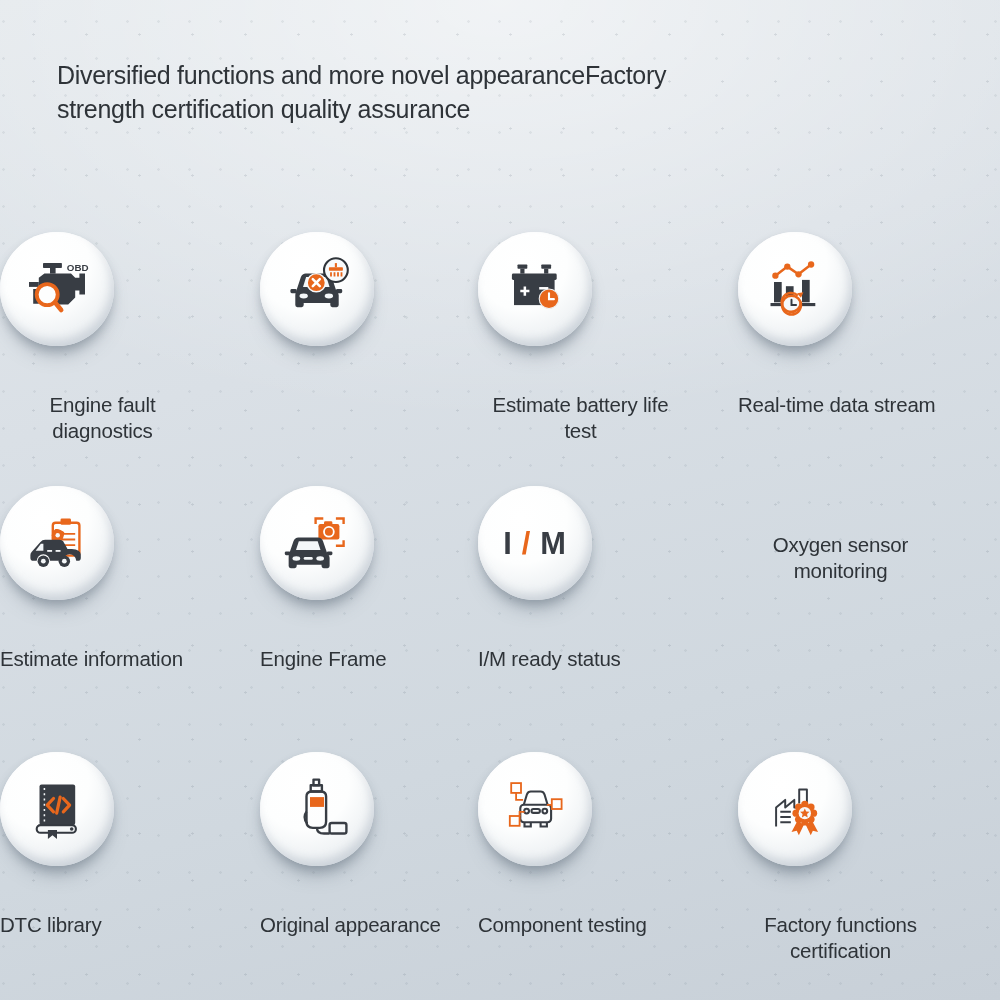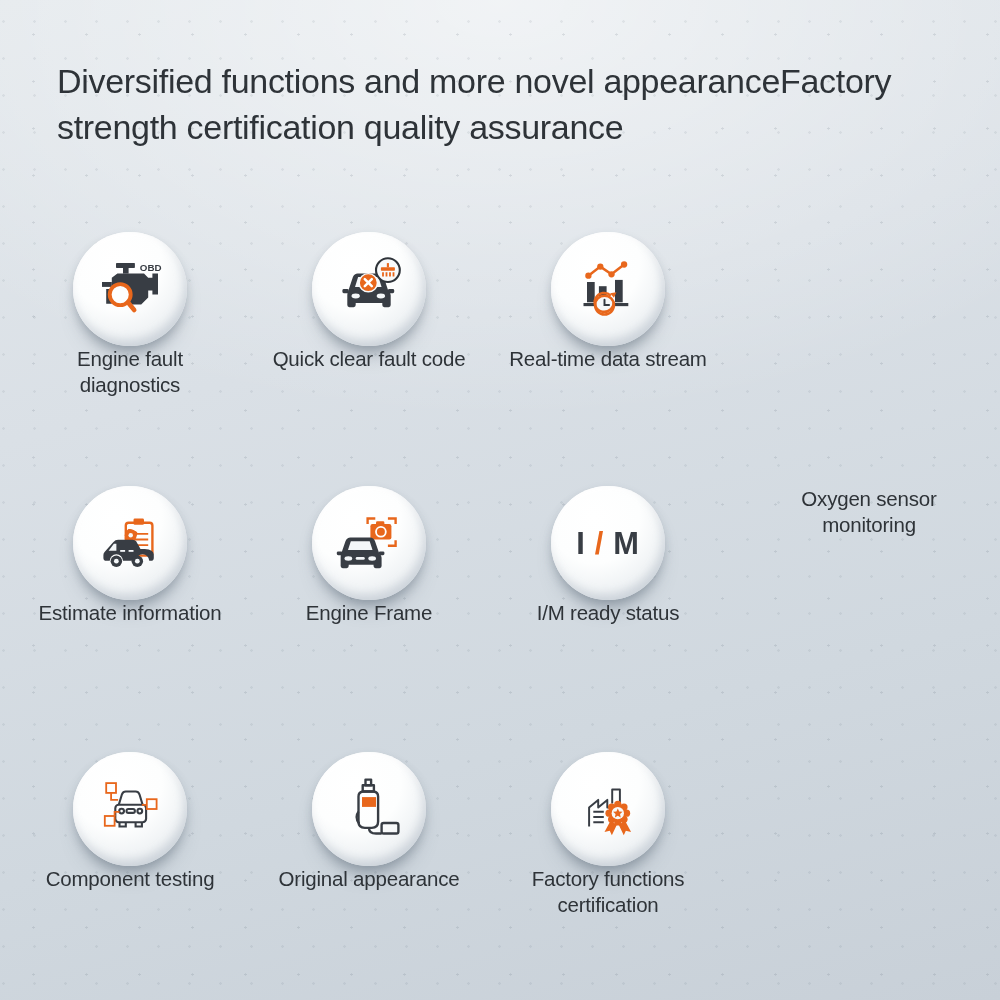--- a/index.html
+++ b/index.html
@@ -10,40 +10,40 @@
     background-image:
       radial-gradient(rgba(85,100,115,0.16) 1px, transparent 1.4px),
       radial-gradient(rgba(85,100,115,0.10) 1px, transparent 1.4px),
       radial-gradient(1200px 700px at 50% 0%, rgba(255,255,255,0.55), rgba(255,255,255,0) 60%),
       linear-gradient(165deg,#e3e8ec 0%,#dae0e6 35%,#d0d8df 70%,#c8d0d8 100%);
     background-size:53px 47px, 31px 37px, 100% 100%, 100% 100%;
     background-position:7px 11px, 19px 3px, 0 0, 0 0;
   }
   .title{
     position:absolute;left:57px;top:58px;width:890px;
-    font-size:34px;line-height:1.36;color:#2e3338;
+    font-size:25px;line-height:1.36;color:#2e3338;
     letter-spacing:-0.3px;font-weight:500;
   }
   .row{position:absolute;left:0;width:1000px;display:grid;grid-template-columns:260px 218px 260px 262px;}
   .row.r1{top:232px;}
   .row.r2{top:486px;}
   .row.r3{top:752px;}
-  .cell{display:flex;flex-direction:column;align-items:center;}
+  .cell{display:flex;flex-direction:column;align-items:flex-start;}
   .circle{
     width:114px;height:114px;border-radius:50%;flex:0 0 auto;
     background:radial-gradient(circle at 38% 28%, #ffffff 0%, #fdfefe 42%, #f0f3f5 66%, #e2e7eb 86%, #d8dee3 100%);
     box-shadow:
       0 14px 18px -7px rgba(92,106,120,0.50),
       0 4px 8px rgba(92,106,120,0.22),
       inset -3px -6px 9px rgba(168,178,190,0.40),
       inset 2px 4px 5px rgba(255,255,255,0.95);
     display:flex;align-items:center;justify-content:center;
   }
   .label{
-    font-size:20.5px;color:#2e3338;text-align:center;
+    margin-top:46px;font-size:20.5px;color:#2e3338;text-align:center;
     max-width:205px;line-height:1.25;letter-spacing:-0.2px;
   }
   svg{display:block;}
   .dk{fill:#383d44;}
   .or{fill:#e8671c;}
   .lt{fill:#f4f7f9;}
   .sdk{stroke:#383d44;fill:none;}
   .sor{stroke:#e8671c;fill:none;}
   .imtext{font-family:"Liberation Sans",sans-serif;font-weight:bold;font-size:44px;letter-spacing:1px;}
   .o2text{font-family:"Liberation Sans",sans-serif;font-weight:bold;}
@@ -84,23 +84,39 @@
         <ellipse class="lt" cx="41" cy="70" rx="6" ry="3.5"></ellipse>
         <ellipse class="lt" cx="77" cy="70" rx="6" ry="3.5"></ellipse>
         <circle cx="59" cy="51" r="13" fill="#e8671c" stroke="#f8fafb" stroke-width="2"></circle>
         <path d="M54 46 l10 10 M64 46 l-10 10" stroke="#ffffff" stroke-width="3.6" stroke-linecap="round"></path>
         <circle cx="87" cy="33" r="17" fill="#f8fafb" stroke="#2f343a" stroke-width="3"></circle>
         <line x1="87" y1="23" x2="87" y2="29" stroke="#e8671c" stroke-width="3"></line>
         <rect class="or" x="77" y="29" width="20" height="5" rx="1"></rect>
         <path class="sor" stroke-width="2.6" d="M80 36 v6 M85 36 v6 M90 36 v6 M95 36 v6"></path>
       </svg>
     </div>
-    <div class="label">Quick clear fault code</div>
-  </div>
-
+  </div>
+
+  <div class="cell">
+    <div class="circle">
+      <svg width="84" height="84" viewBox="0 0 120 120">
+        <rect class="dk" x="35" y="25" width="14" height="6" rx="1"></rect>
+        <rect class="dk" x="39" y="31" width="6" height="7"></rect>
+        <rect class="dk" x="69" y="25" width="14" height="6" rx="1"></rect>
+        <rect class="dk" x="73" y="31" width="6" height="7"></rect>
+        <rect class="dk" x="27" y="38" width="64" height="9" rx="2"></rect>
+        <rect class="dk" x="30" y="47" width="58" height="36"></rect>
+        <path d="M39 63 h13 M45.5 56.5 v13" stroke="#ffffff" stroke-width="3.6"></path>
+        <path d="M66 59 h13" stroke="#ffffff" stroke-width="3.6"></path>
+        <circle cx="80" cy="74" r="14" fill="#e8671c" stroke="#eef1f3" stroke-width="1.5"></circle>
+        <path d="M80 66 v8.5 h7" stroke="#ffffff" stroke-width="3" fill="none" stroke-linecap="round"></path>
+      </svg>
+    </div>
+    <div class="label">Estimate battery life test</div>
+  </div>
 
   <div class="cell">
     <div class="circle">
       <svg width="84" height="84" viewBox="0 0 120 120">
         <rect class="dk" x="30" y="50" width="11" height="29"></rect>
         <rect class="dk" x="47" y="56" width="11" height="23"></rect>
         <rect class="dk" x="70" y="47" width="11" height="32"></rect>
         <rect class="dk" x="25" y="80" width="64" height="4.5"></rect>
         <path class="sor" stroke-width="3.6" d="M32 41 L49 28 L65 39 L83 25"></path>
         <circle class="or" cx="32" cy="41" r="4.5"></circle>
@@ -175,20 +191,54 @@
   </div>
 
   <div class="cell">
     <div class="label">Oxygen sensor monitoring</div>
   </div>
 
 </div>
 
 <div class="row r3">
 
+  <div class="cell">
+    <div class="circle">
+      <svg width="84" height="84" viewBox="0 0 120 120">
+        <rect class="dk" x="35" y="25" width="51" height="58" rx="3"></rect>
+        <line x1="42" y1="30" x2="42" y2="78" stroke="#f4f7f9" stroke-width="2.2" stroke-dasharray="3 4.5"></line>
+        <g class="sor" stroke-width="4.6" stroke-linecap="round" stroke-linejoin="round">
+          <path d="M55 45 l-9 9.5 9 9.5"></path>
+          <path d="M69 45 l9 9.5 -9 9.5"></path>
+          <line x1="64.5" y1="43" x2="59.5" y2="66"></line>
+        </g>
+        <rect x="31" y="83" width="56" height="11" rx="5.5" fill="#f6f8f9" stroke="#343940" stroke-width="3"></rect>
+        <path class="dk" d="M47 90 h13 v13 l-6.5-5.5 -6.5 5.5 z"></path>
+        <circle class="dk" cx="81" cy="88.5" r="2.6"></circle>
+      </svg>
+    </div>
+    <div class="label">DTC library</div>
+  </div>
+
+  <div class="cell">
+    <div class="circle">
+      <svg width="84" height="84" viewBox="0 0 120 120">
+        <g class="sdk" stroke-width="3.4" stroke-linejoin="round">
+          <rect x="55" y="18" width="8" height="8"></rect>
+          <rect x="51" y="26" width="16" height="9"></rect>
+          <path d="M51 35 h16 q6 1 6 7 v36 q0 9-9 9 h-10 q-9 0-9-9 v-36 q0-6 6-7 z"></path>
+          <path d="M45 64 q-6 8 1 17"></path>
+          <path d="M60 87 q0 8 10 8 h8"></path>
+          <rect x="78" y="80" width="24" height="15" rx="3"></rect>
+        </g>
+        <rect class="or" x="50" y="43" width="20" height="14"></rect>
+      </svg>
+    </div>
+    <div class="label">Original appearance</div>
+  </div>
 
   <div class="cell">
     <div class="circle">
       <svg width="84" height="84" viewBox="0 0 120 120">
         <g class="sdk" stroke-width="3">
           <path d="M44 54 l4.5-15 q1.5-4 5.5-4 h14 q4 0 5.5 4 l4.5 15"></path>
           <rect x="39" y="54" width="44" height="25" rx="5"></rect>
           <circle cx="48" cy="63" r="3.4"></circle>
           <circle cx="74" cy="63" r="3.4"></circle>
           <rect x="55" y="60" width="12" height="5.5" rx="2.7"></rect>
@@ -196,37 +246,20 @@
         </g>
         <g class="sor" stroke-width="2.6">
           <rect x="26" y="23" width="14" height="14"></rect>
           <rect x="84" y="46" width="14" height="14"></rect>
           <rect x="24" y="70" width="14" height="14"></rect>
           <path d="M33 37 v10 h10 M84 54 h-7 M38 70 v-6 h7"></path>
         </g>
       </svg>
     </div>
     <div class="label">Component testing</div>
-  </div>
-
-  <div class="cell">
-    <div class="circle">
-      <svg width="84" height="84" viewBox="0 0 120 120">
-        <g class="sdk" stroke-width="3.4" stroke-linejoin="round">
-          <rect x="55" y="18" width="8" height="8"></rect>
-          <rect x="51" y="26" width="16" height="9"></rect>
-          <path d="M51 35 h16 q6 1 6 7 v36 q0 9-9 9 h-10 q-9 0-9-9 v-36 q0-6 6-7 z"></path>
-          <path d="M45 64 q-6 8 1 17"></path>
-          <path d="M60 87 q0 8 10 8 h8"></path>
-          <rect x="78" y="80" width="24" height="15" rx="3"></rect>
-        </g>
-        <rect class="or" x="50" y="43" width="20" height="14"></rect>
-      </svg>
-    </div>
-    <div class="label">Original appearance</div>
   </div>
 
   <div class="cell">
     <div class="circle">
       <svg width="84" height="84" viewBox="0 0 120 120">
         <g class="sdk" stroke-width="2.8" stroke-linejoin="round">
           <path d="M33 85 V58 l13-11 v11 l13-11 v11 h7"></path>
           <path d="M66 52 V32 h11 v22"></path>
           <path d="M39 64 h15 M39 71.5 h15 M39 79 h15"></path>
         </g>

